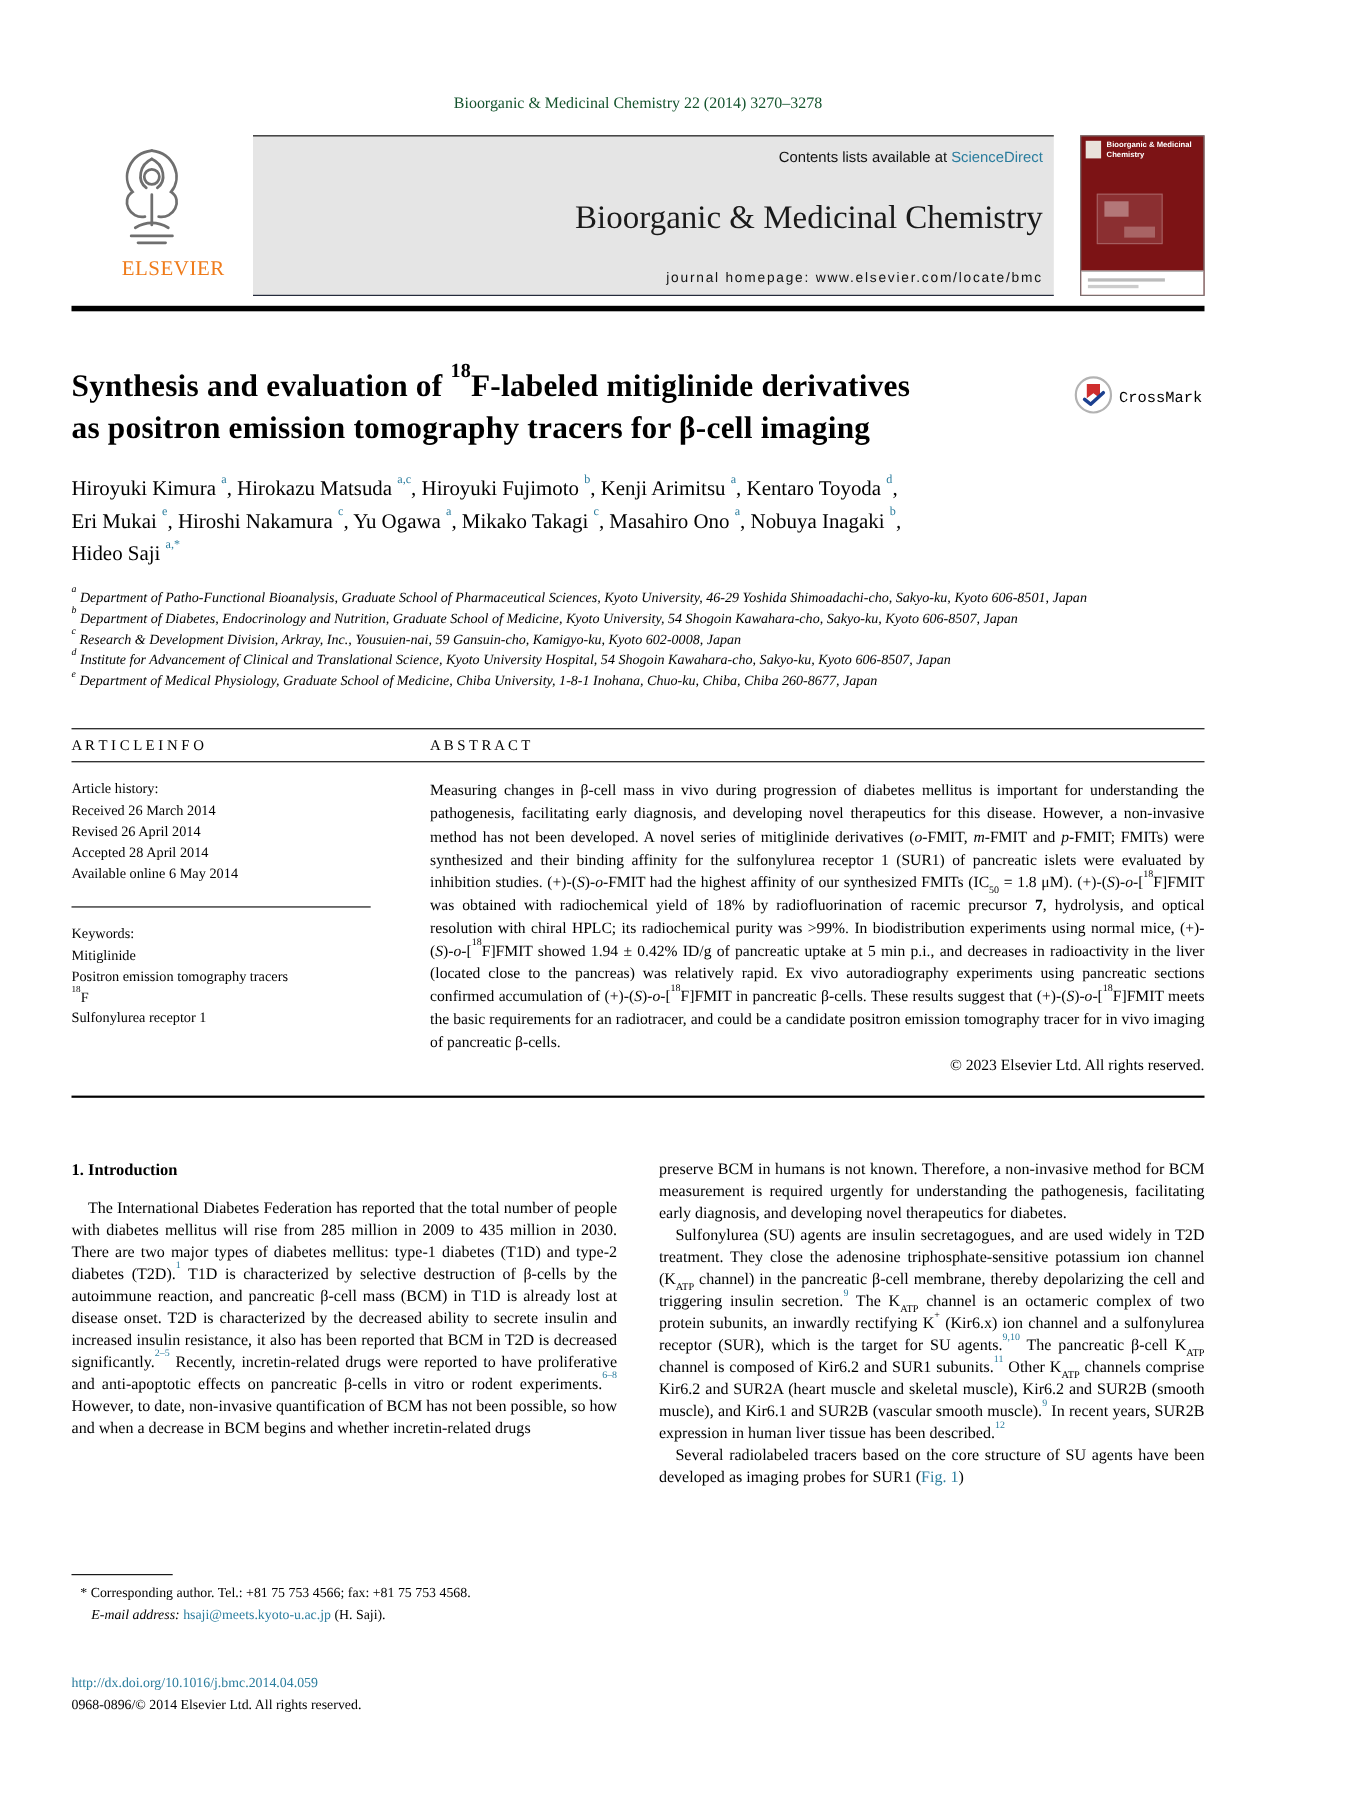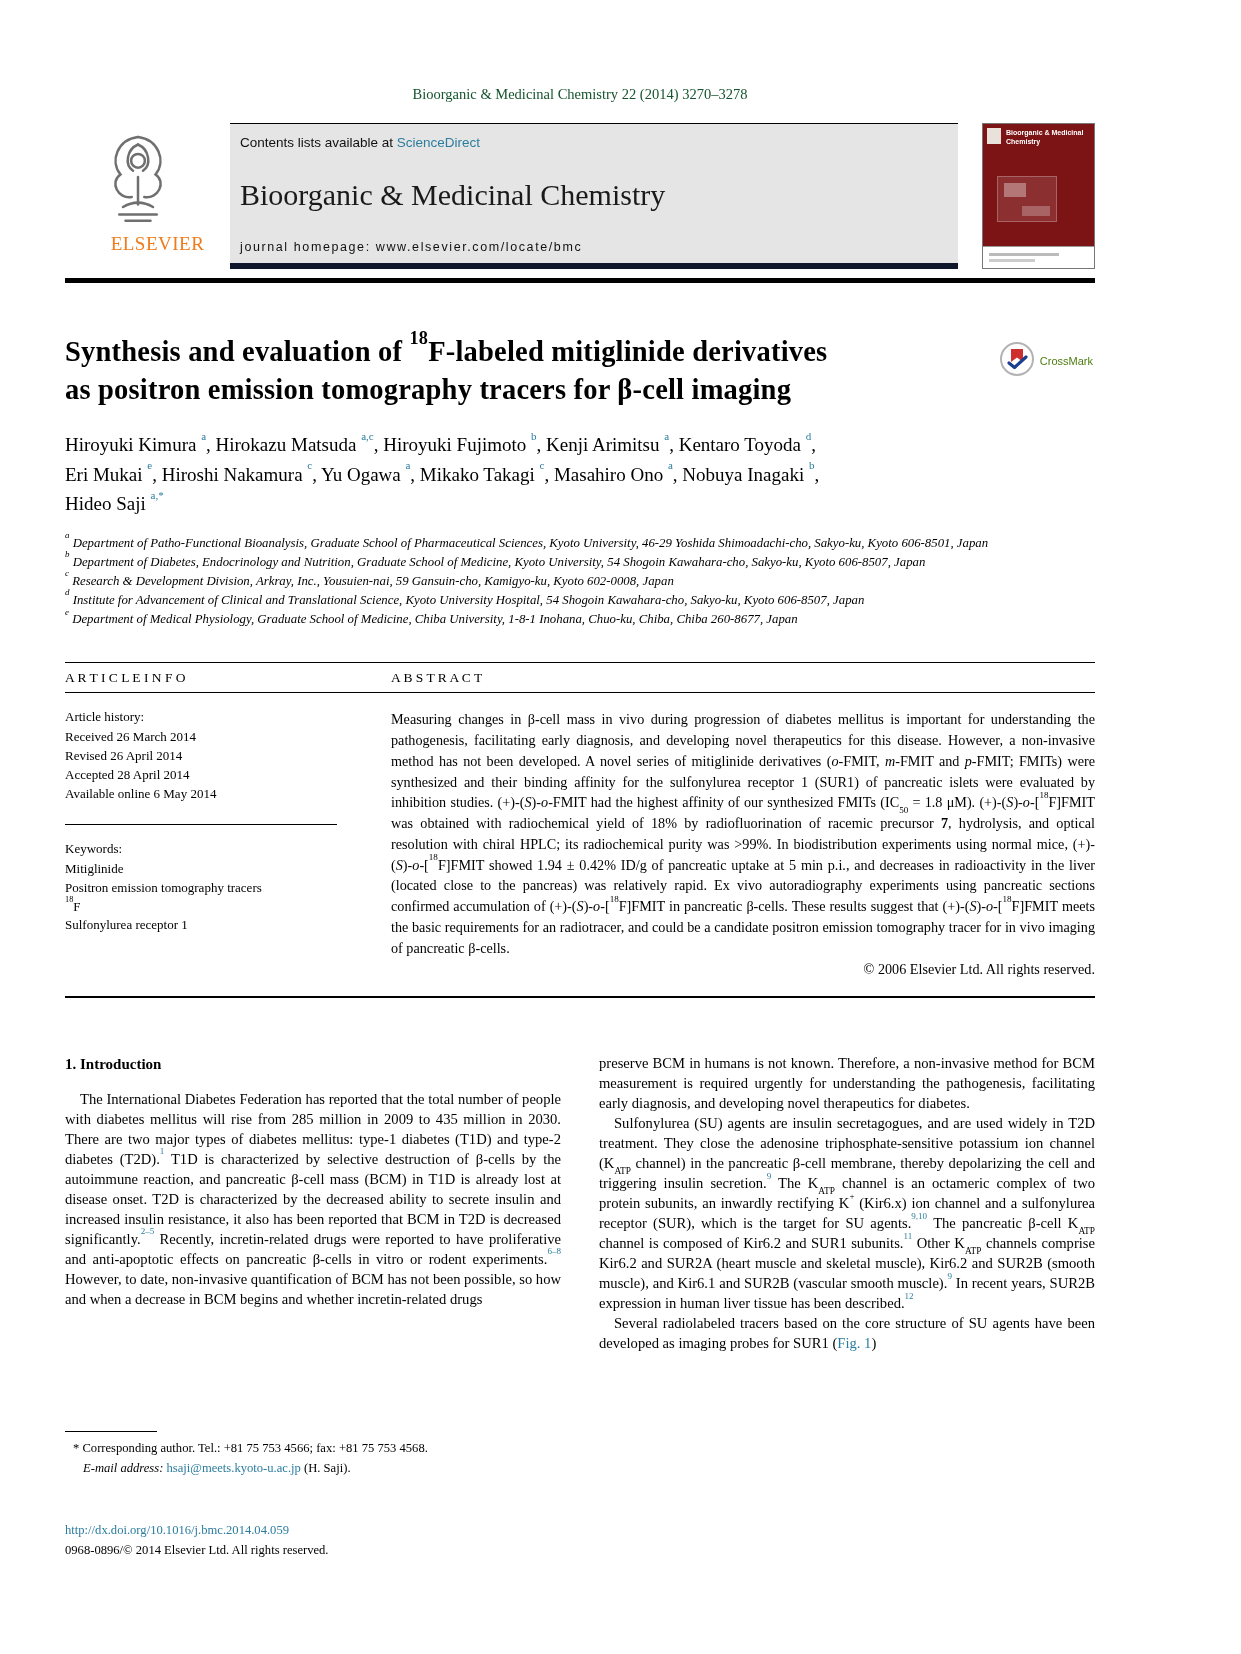--- a/index.html
+++ b/index.html
@@ -22,22 +22,22 @@
 
   
   .citation { text-align:center; font-size:14.5px; color:#14532d; margin-bottom:20px; }
 
   
   .masthead { display:flex; height:146px; align-items:stretch; }
   .logo-col { width:145px; flex-shrink:0; display:flex; flex-direction:column; align-items:center; padding-top:4px; }
   .elsevier-word { font-family:"Liberation Serif", serif; font-size:19px; letter-spacing:0.5px; color:#ef7b1a; margin-top:2px;margin-left:40px; }
   .mast-center {
     flex:1; background:#e5e5e5;
-    border-top:1px solid #000; border-bottom:6px solid #0f172a;
-    display:flex; flex-direction:column; align-items:flex-start; justify-content:space-between;
+    border-top:1px solid #000; border-bottom:1px solid #0f172a;
+    display:flex; flex-direction:column; align-items:flex-end; justify-content:space-between;
     padding:11px 10px 9px 10px; margin-left:20px;
   }
   .contents-line { font-family:"Liberation Sans", sans-serif; font-size:13.5px; color:#111; }
   .mast-title { font-size:30px; color:#1a1a1a; }
   .homepage-line { font-family:"Liberation Sans", sans-serif; font-size:12.5px; letter-spacing:1.6px; color:#111; }
 
   .cover { width:113px; flex-shrink:0; margin-left:24px; border:1px solid #777; background:#7c1315; display:flex; flex-direction:column; }
   .cover-red { flex:1; position:relative; padding:5px 4px; }
   .cover-chip { position:absolute; top:4px; left:4px; width:14px; height:16px; background:#e9e2da; }
   .cover-title { margin-left:19px; color:#fff; font-size:7px; line-height:1.25; font-weight:bold; font-family:"Liberation Sans", sans-serif; }
@@ -47,21 +47,21 @@
   .cover-footer { height:22px; background:#fff; border-top:1px solid #999; position:relative; }
   .cover-footer:before { content:""; position:absolute; left:6px; top:6px; width:70px; height:3px; background:#bbb; }
   .cover-footer:after { content:""; position:absolute; left:6px; top:12px; width:46px; height:3px; background:#ccc; }
 
   .black-bar { height:5px; background:#000; margin-top:9px; }
 
   
   .title-row { display:flex; justify-content:space-between; align-items:flex-start; margin-top:50px; }
   h1.article-title { font-size:28.5px; font-weight:bold; line-height:1.32; letter-spacing:0.2px; }
   .crossmark { display:flex; align-items:center; gap:5px; margin-top:8px; margin-right:2px; }
-  .crossmark-label { font-family:Liberation Sans, sans-serif; font-size:11px; color:#4d7c0f; }
+  .crossmark-label { font-family:Liberation Mono, monospace; font-size:14px; color:#000000; }
 
   .authors { margin-top:22px; font-size:19px; line-height:1.55; }
   .authors sup { color:#2b7d9e; font-size:0.58em; }
   .affiliations { margin-top:15px; font-size:12.8px; line-height:1.5; font-style:italic; }
   .affiliations .aff-line sup { font-size:0.7em; }
 
   
   .ia-section { margin-top:33px; border-top:1px solid #000; border-bottom:2px solid #000; }
   .ia-row { display:flex; }
   .ia-head-row { border-bottom:1px solid #000; padding:7px 0 6px 0; }
@@ -181,21 +181,21 @@
           <div class="info-line">Available online 6 May 2014</div>
           <hr class="mini-rule">
           <div class="info-label">Keywords:</div>
           <div class="info-line">Mitiglinide</div>
           <div class="info-line">Positron emission tomography tracers</div>
           <div class="info-line"><sup>18</sup>F</div>
           <div class="info-line">Sulfonylurea receptor 1</div>
         </div>
         <div class="ia-right">
           <div class="abstract-text">Measuring changes in β-cell mass in vivo during progression of diabetes mellitus is important for understanding the pathogenesis, facilitating early diagnosis, and developing novel therapeutics for this disease. However, a non-invasive method has not been developed. A novel series of mitiglinide derivatives (<i>o</i>-FMIT, <i>m</i>-FMIT and <i>p</i>-FMIT; FMITs) were synthesized and their binding affinity for the sulfonylurea receptor 1 (SUR1) of pancreatic islets were evaluated by inhibition studies. (+)-(<i>S</i>)-<i>o</i>-FMIT had the highest affinity of our synthesized FMITs (IC<sub>50</sub> = 1.8 μM). (+)-(<i>S</i>)-<i>o</i>-[<sup>18</sup>F]FMIT was obtained with radiochemical yield of 18% by radiofluorination of racemic precursor <b>7</b>, hydrolysis, and optical resolution with chiral HPLC; its radiochemical purity was &gt;99%. In biodistribution experiments using normal mice, (+)-(<i>S</i>)-<i>o</i>-[<sup>18</sup>F]FMIT showed 1.94 ± 0.42% ID/g of pancreatic uptake at 5 min p.i., and decreases in radioactivity in the liver (located close to the pancreas) was relatively rapid. Ex vivo autoradiography experiments using pancreatic sections confirmed accumulation of (+)-(<i>S</i>)-<i>o</i>-[<sup>18</sup>F]FMIT in pancreatic β-cells. These results suggest that (+)-(<i>S</i>)-<i>o</i>-[<sup>18</sup>F]FMIT meets the basic requirements for an radiotracer, and could be a candidate positron emission tomography tracer for in vivo imaging of pancreatic β-cells.</div>
-          <div class="abstract-copy">© 2006 Elsevier Ltd. All rights reserved.</div>
+          <div class="abstract-copy">© 2023 Elsevier Ltd. All rights reserved.</div>
         </div>
       </div>
     </div>
 
     <div class="body-cols">
       <div class="bcol bcol-left">
         <div class="sec-heading">1. Introduction</div>
         <p class="para">The International Diabetes Federation has reported that the total number of people with diabetes mellitus will rise from 285 million in 2009 to 435 million in 2030. There are two major types of diabetes mellitus: type-1 diabetes (T1D) and type-2 diabetes (T2D).<sup class="link">1</sup> T1D is characterized by selective destruction of β-cells by the autoimmune reaction, and pancreatic β-cell mass (BCM) in T1D is already lost at disease onset. T2D is characterized by the decreased ability to secrete insulin and increased insulin resistance, it also has been reported that BCM in T2D is decreased significantly.<sup class="link">2–5</sup> Recently, incretin-related drugs were reported to have proliferative and anti-apoptotic effects on pancreatic β-cells in vitro or rodent experiments.<sup class="link">6–8</sup> However, to date, non-invasive quantification of BCM has not been possible, so how and when a decrease in BCM begins and whether incretin-related drugs</p>
         <div class="footnote">
           <hr class="footnote-rule">

